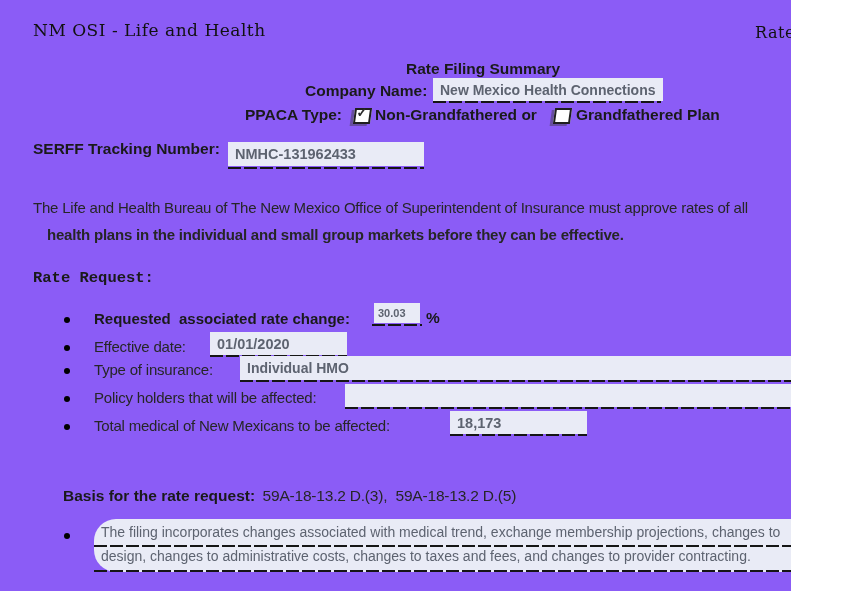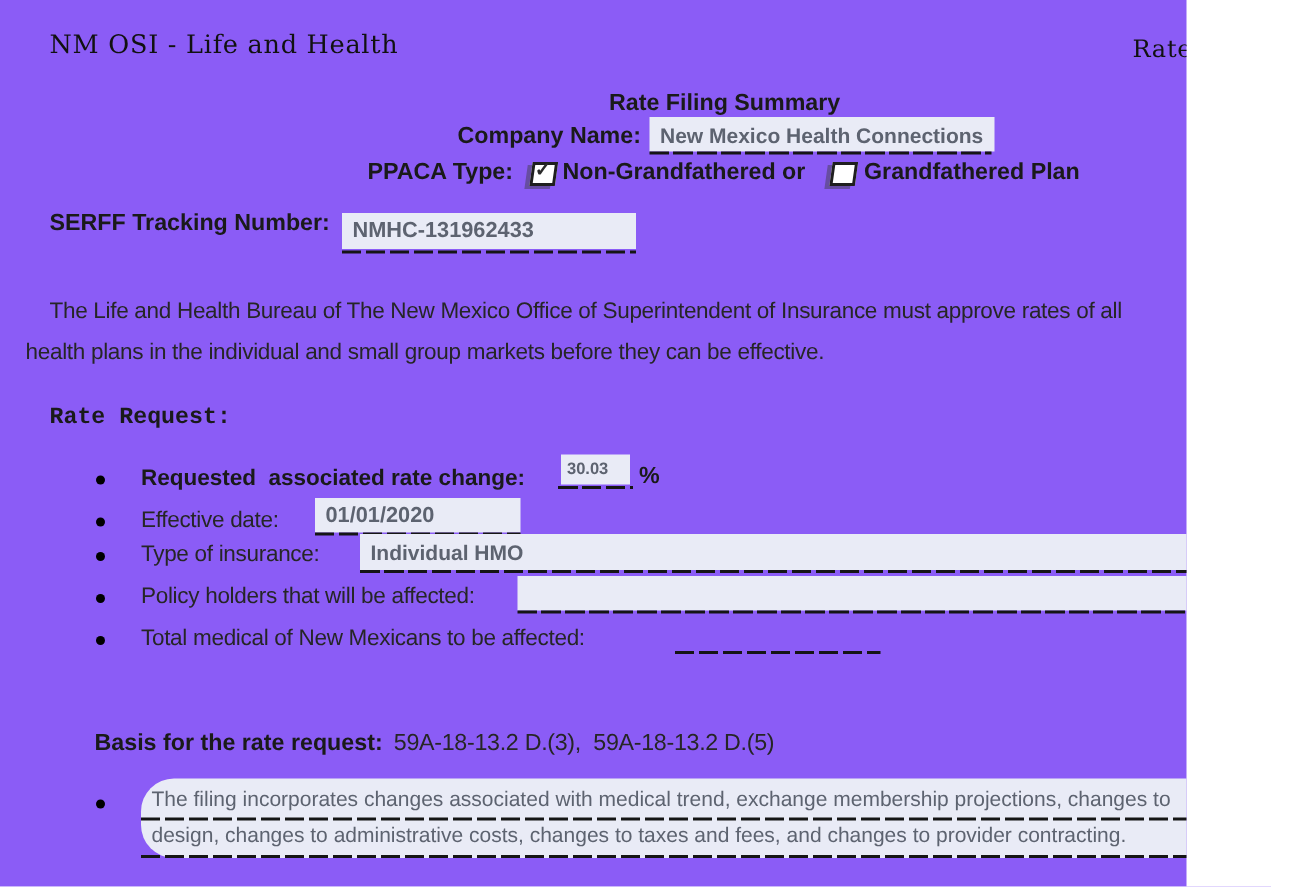--- a/index.html
+++ b/index.html
@@ -66,21 +66,21 @@
   <span class="cb" style="left:554px;top:108px;"></span>
   <div class="abs lbl-bi" style="left:576px;top:106px;">Grandfathered Plan</div>
 
   <div class="abs lbl-b" style="left:33px;top:140px;">SERFF Tracking Number:</div>
   <div class="field" style="left:228px;top:142px;width:196px;height:24px;">
     <span class="fieldtext" style="font-size:14.5px;">NMHC-131962433</span>
   </div>
   <div class="uline" style="left:228px;top:167px;width:196px;"></div>
 
   <div class="abs body-txt" style="left:33px;top:199px;">The Life and Health Bureau of The New Mexico Office of Superintendent of Insurance must approve rates of all</div>
-  <div class="abs body-txt" style="left:17px;top:226px;">health plans in the individual and small group markets before they can be effective.</div>
+  <div class="abs body-txt" style="left:47px;top:226px;font-weight:bold;">health plans in the individual and small group markets before they can be effective.</div>
 
   <div class="abs lbl-b" style="left:33px;top:269px;font-family:Liberation Mono, monospace;">Rate Request:</div>
 
   <div class="bullet" style="left:64px;top:317px;"></div>
   <div class="abs lbl-b pre" style="left:94px;top:310px;font-size:15px;">Requested  associated rate change:</div>
   <div class="field" style="left:374px;top:303px;width:46px;height:20px;">
     <span class="fieldtext small">30.03</span>
   </div>
   <div class="uline" style="left:372px;top:324px;width:50px;"></div>
   <div class="abs lbl-b" style="left:426px;top:309px;">%</div>
@@ -101,20 +101,23 @@
 
   <div class="bullet" style="left:64px;top:396px;"></div>
   <div class="abs body-txt" style="left:94px;top:389px;">Policy holders that will be affected:</div>
   <div class="field" style="left:345px;top:384px;width:450px;height:23px;">
     <span class="fieldtext"></span>
   </div>
   <div class="uline" style="left:345px;top:407px;width:450px;"></div>
 
   <div class="bullet" style="left:64px;top:424px;"></div>
   <div class="abs body-txt" style="left:94px;top:417px;">Total medical of New Mexicans to be affected:</div>
+  <div class="field" style="left:450px;top:411px;width:137px;height:23px;">
+    <span class="fieldtext" style="font-size:14.5px;">18,173</span>
+  </div>
   <div class="uline" style="left:450px;top:434px;width:137px;"></div>
 
   <div class="abs" style="left:33px;top:487px;white-space:nowrap;">
     <span class="lbl-b" style="font-size:15.5px;margin-left:30px;">Basis for the rate request:</span>
     <span class="body-txt pre" style="font-size:15.5px;margin-left:3px;">59A-18-13.2 D.(3),  59A-18-13.2 D.(5)</span>
   </div>
 
   <div class="bullet" style="left:64px;top:533px;"></div>
   <div class="field" style="left:94px;top:519px;width:765px;height:53px;border-radius:22px;">
     <span class="note-line" style="display:block;padding:5px 0 0 7px;">The filing incorporates changes associated with medical trend, exchange membership projections, changes to</span>

